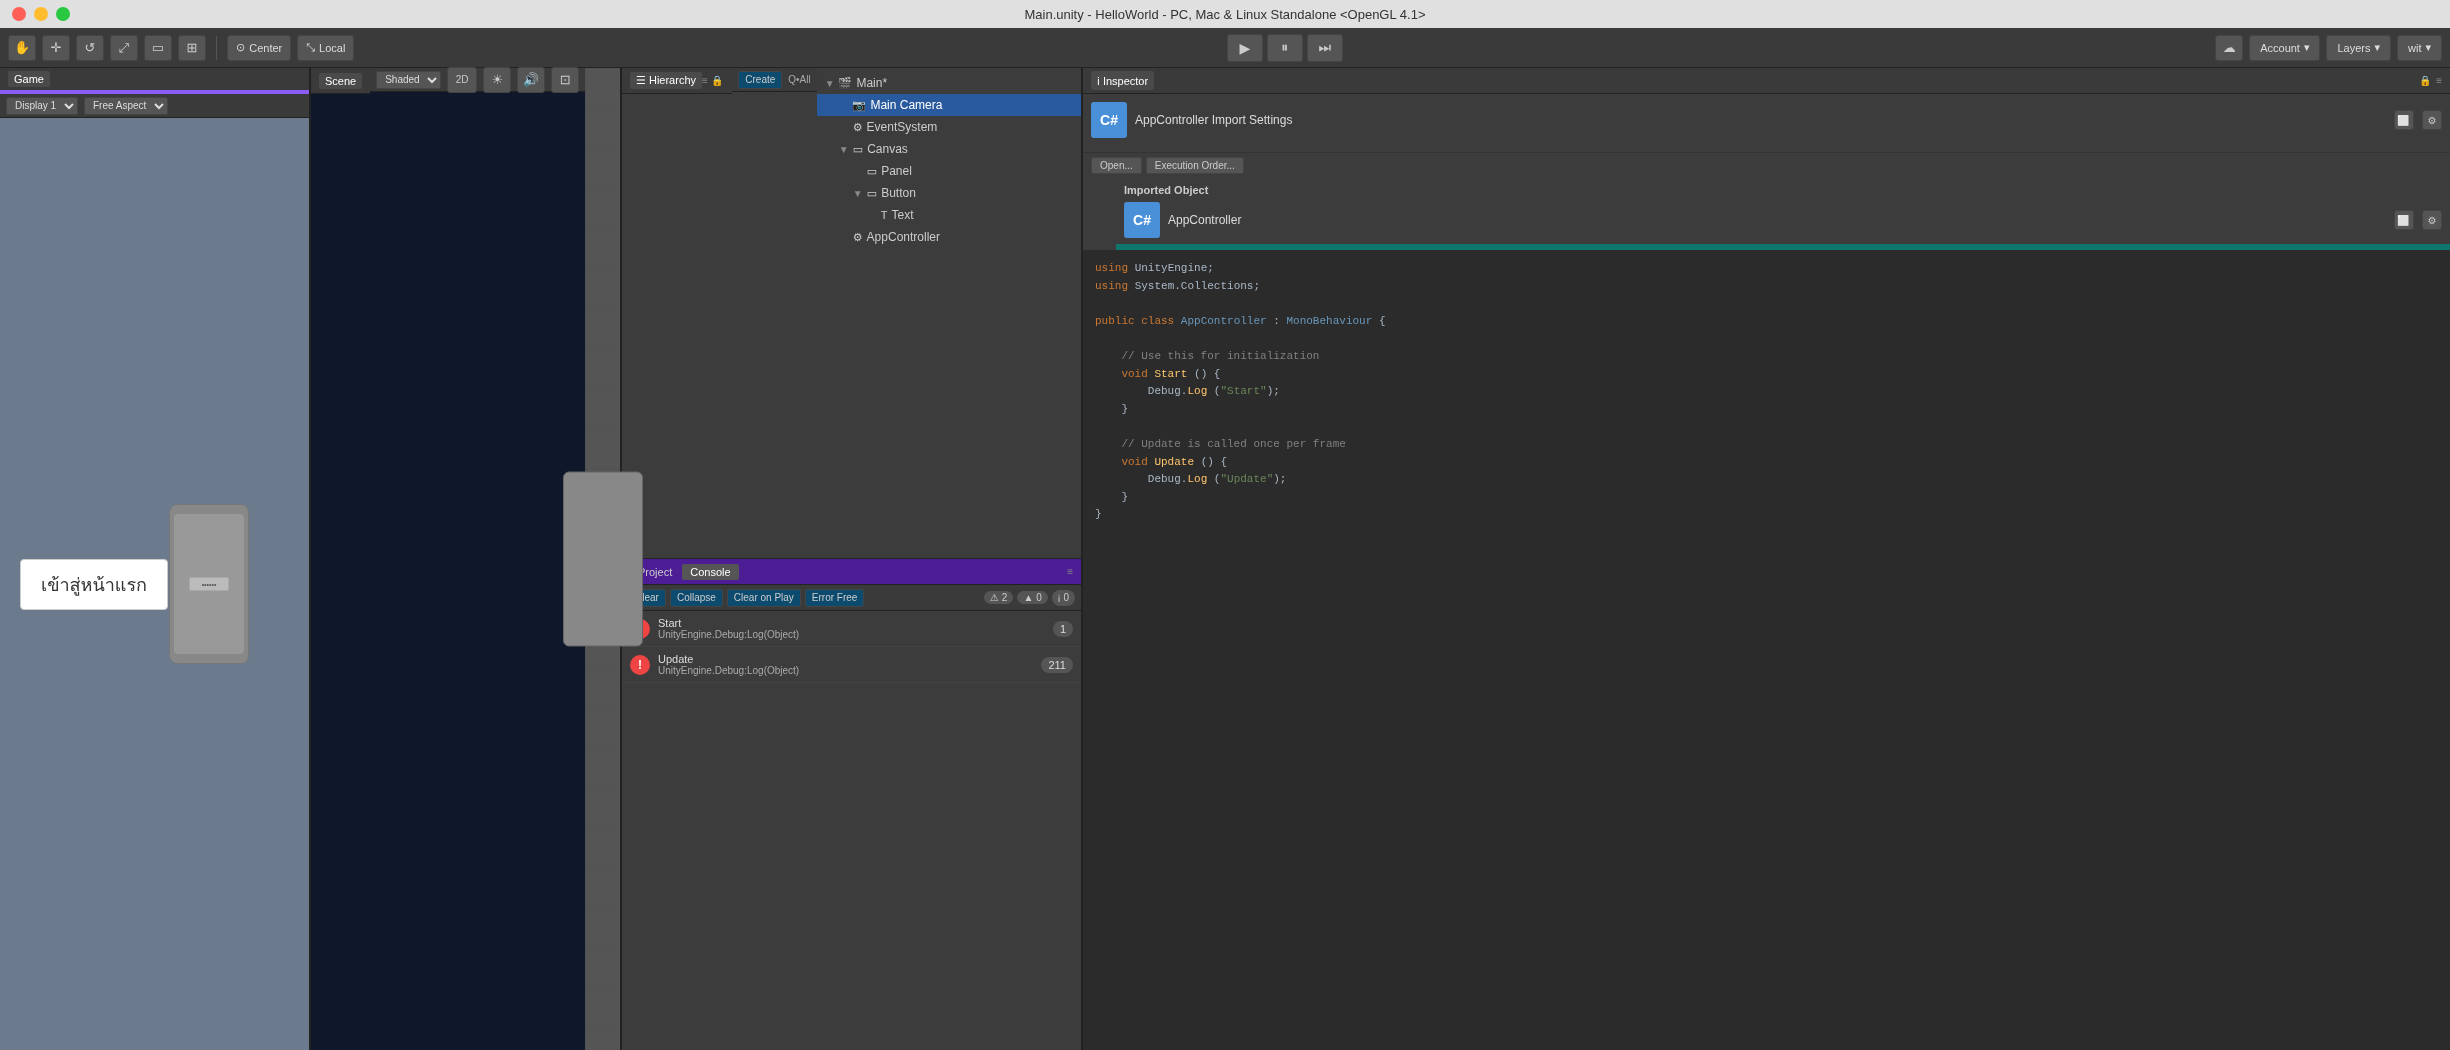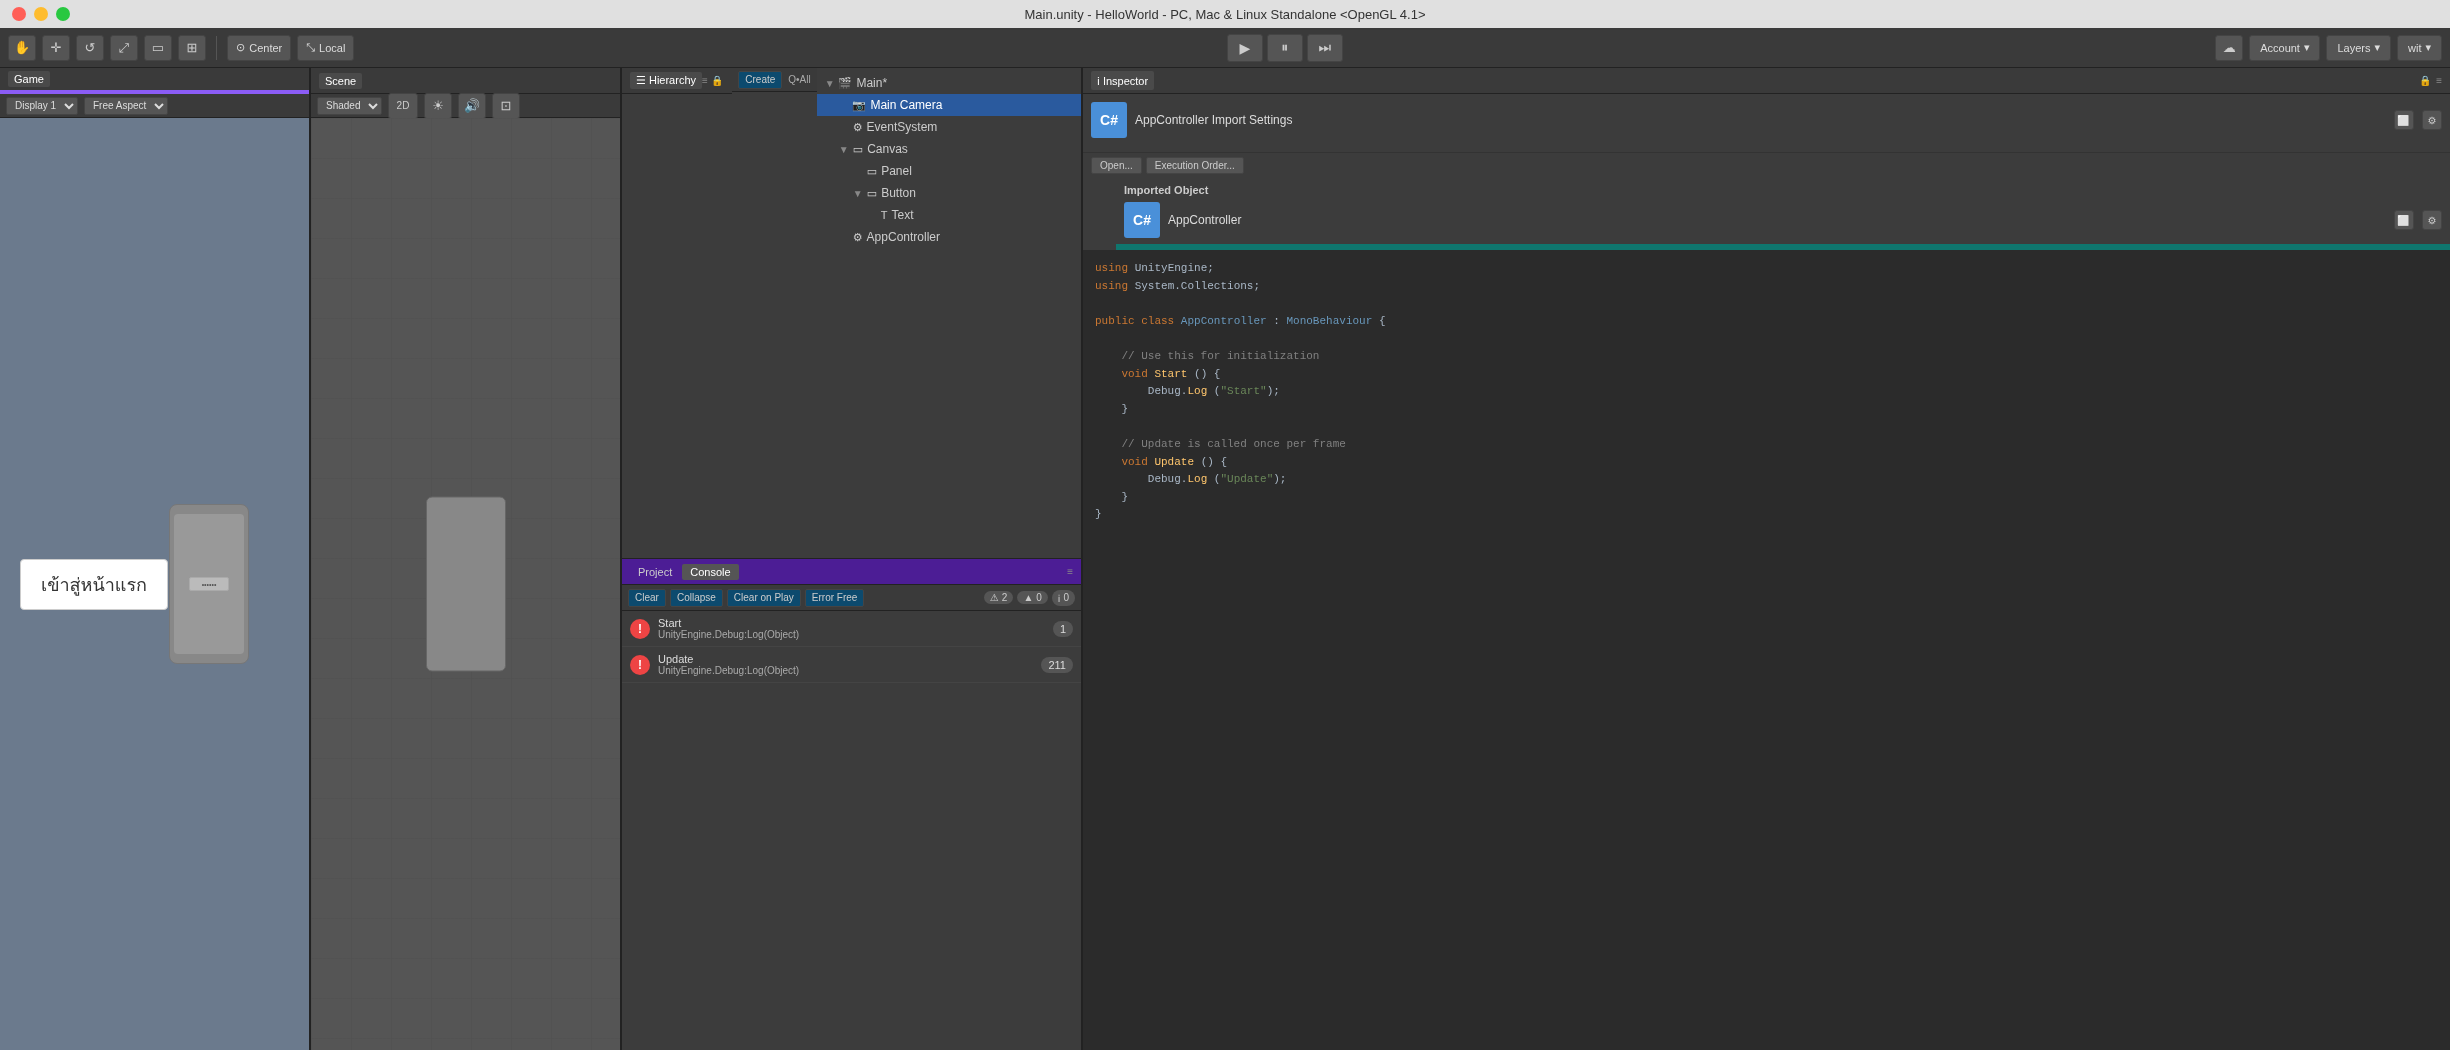--- a/index.html
+++ b/index.html
@@ -221,22 +221,22 @@
       color: #555;
       display: flex;
       align-items: center;
       justify-content: center;
     }
 
     
     .scene-panel {
       width: 310px;
       display: flex;
-      flex-direction: column;
-      background: #c2410c;
+      flex-direction: row;
+      background: #0f172a;
       border-right: 1px solid #222;
     }
     .scene-tab-bar {
       height: 26px;
       background: #3a3a3a;
       display: flex;
       align-items: center;
       padding: 0 8px;
       border-bottom: 1px solid #222;
     }

